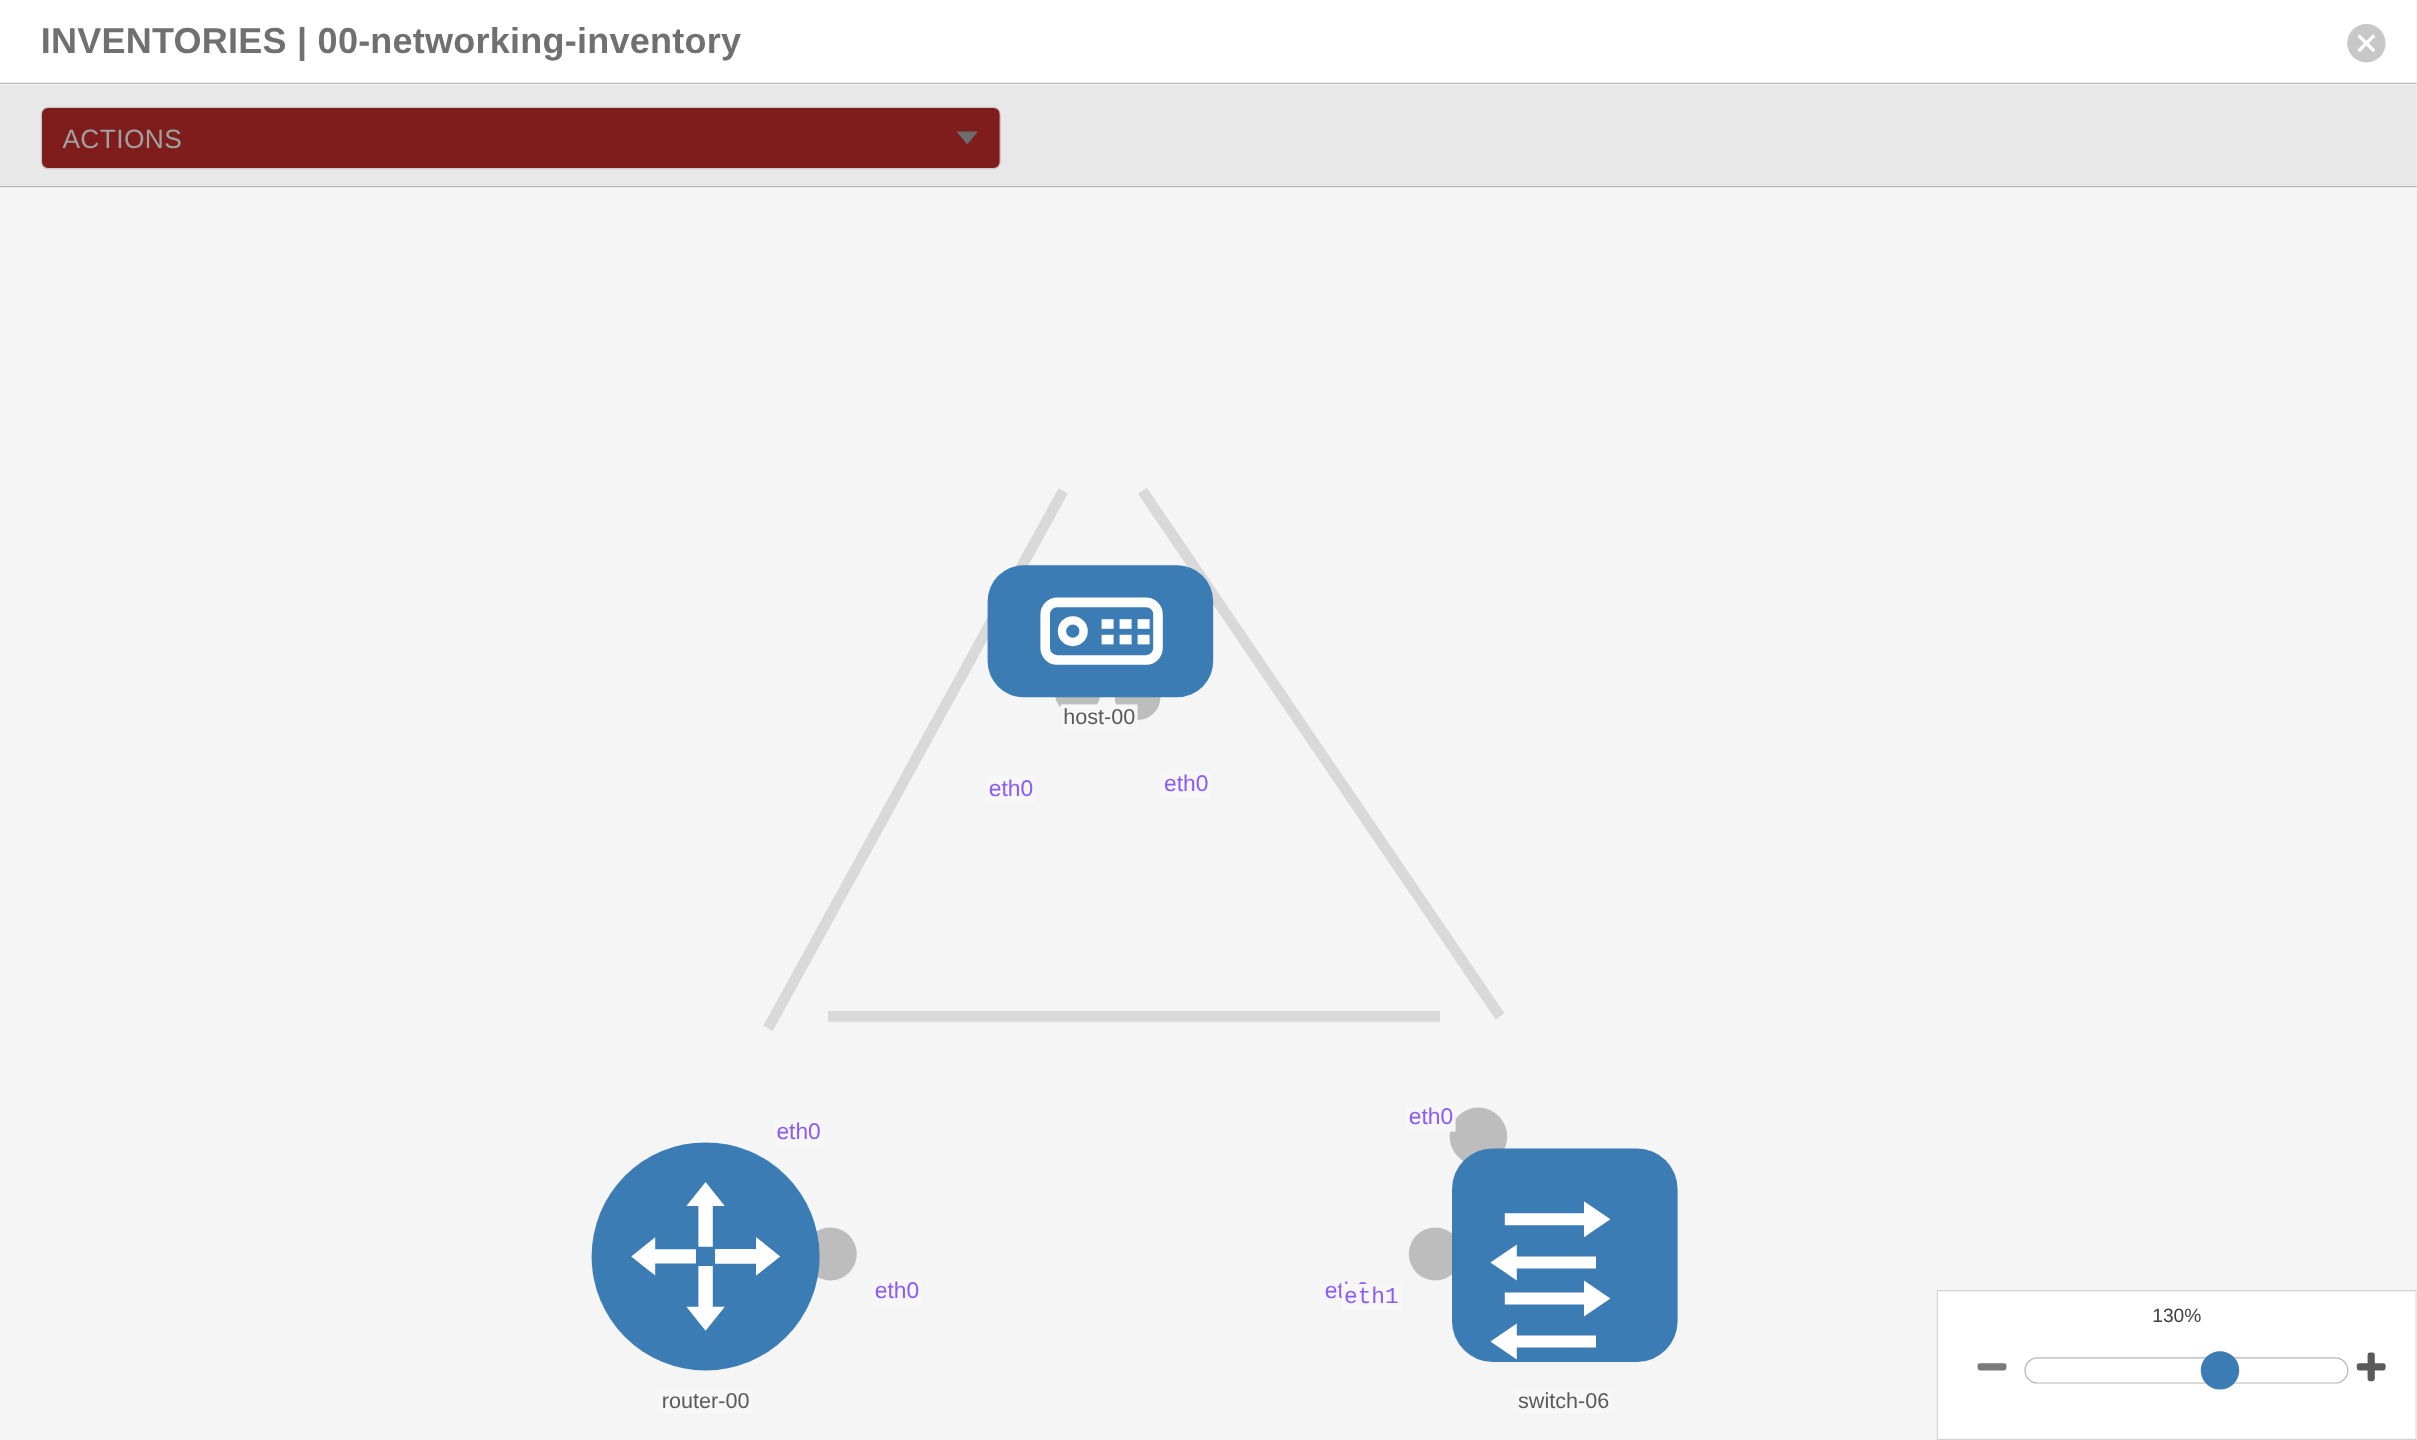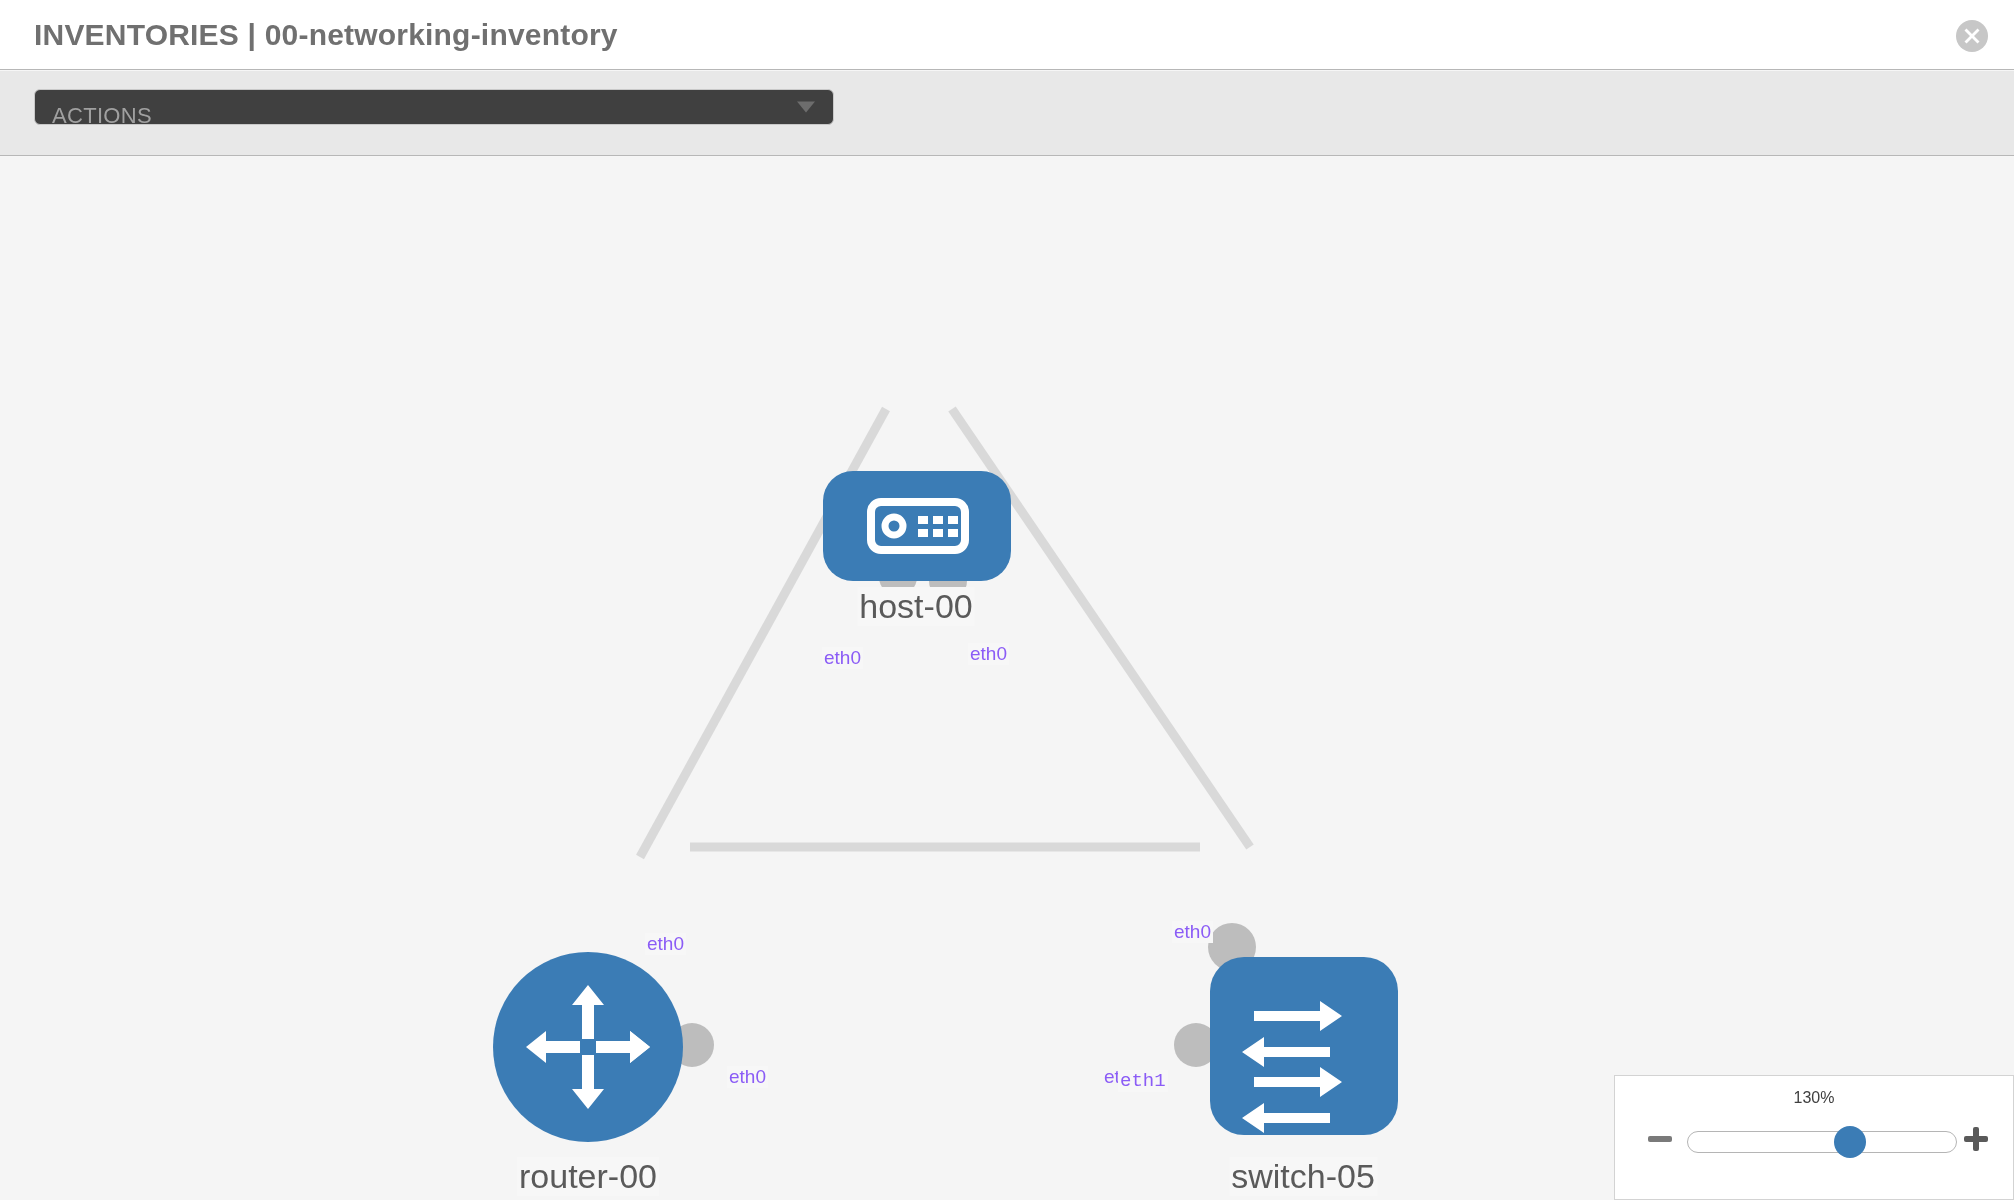--- a/index.html
+++ b/index.html
@@ -60,22 +60,22 @@
     height: 85px;
     background: #e8e8e8;
     border-bottom: 1px solid #b7b7b7;
   }
 
   .actions-select {
     position: absolute;
     left: 34px;
     top: 18px;
     width: 800px;
-    height: 36px;
-    background: #404040;
+    height: 52px;
+    background: #7f1d1d;
     border: 1px solid #c9c9c9;
     border-radius: 6px;
     cursor: pointer;
   }
   .actions-select .label {
     position: absolute;
     left: 17px;
     top: 13px;
     font-size: 22px;
     color: #a0a0a0;
@@ -129,21 +129,21 @@
     width: 2014px;
     height: 1043px;
     background: #f5f5f5;
     overflow: hidden;
   }
 
   #topology { position: absolute; top: 0; left: 0; }
 
   .node-label {
     position: absolute;
-    font-size: 34px;
+    font-size: 18px;
     color: #5a5a5a;
     background: #f7f7f7;
     white-space: nowrap;
     transform: translateX(-50%);
     padding: 0 2px;
   }
 
   .iface-label {
     position: absolute;
     font-size: 19px;
@@ -303,21 +303,21 @@
 
           <path d="M12 88 L78 88 L78 78 L100 93 L78 108 L78 98 L12 98 Z" fill="#ffffff"></path>
 
           <path d="M88 124 L22 124 L22 114 L0 129 L22 144 L22 134 L88 134 Z" fill="#ffffff"></path>
         </g>
       </g>
     </svg>
 
     <div class="node-label" style="left:916px; top:430px;">host-00</div>
     <div class="node-label" style="left:588px; top:1000px;">router-00</div>
-    <div class="node-label" style="left:1303px; top:1000px;">switch-05</div>
+    <div class="node-label" style="left:1303px; top:1000px;">switch-06</div>
 
     <div class="iface-label" style="left:822px; top:450px;">eth0</div>
     <div class="iface-label" style="left:968px; top:446px;">eth0</div>
     <div class="iface-label" style="left:645px; top:736px;">eth0</div>
     <div class="iface-label" style="left:1172px; top:724px;">eth0</div>
     <div class="iface-label" style="left:727px; top:869px;">eth0</div>
     <div class="iface-label" style="left:1102px; top:869px; background:transparent;">eth0</div>
     <div class="iface-label" style="left:1118px; top:873px;font-family:Liberation Mono, monospace;">eth1</div>
 
     <div class="zoom-panel">

